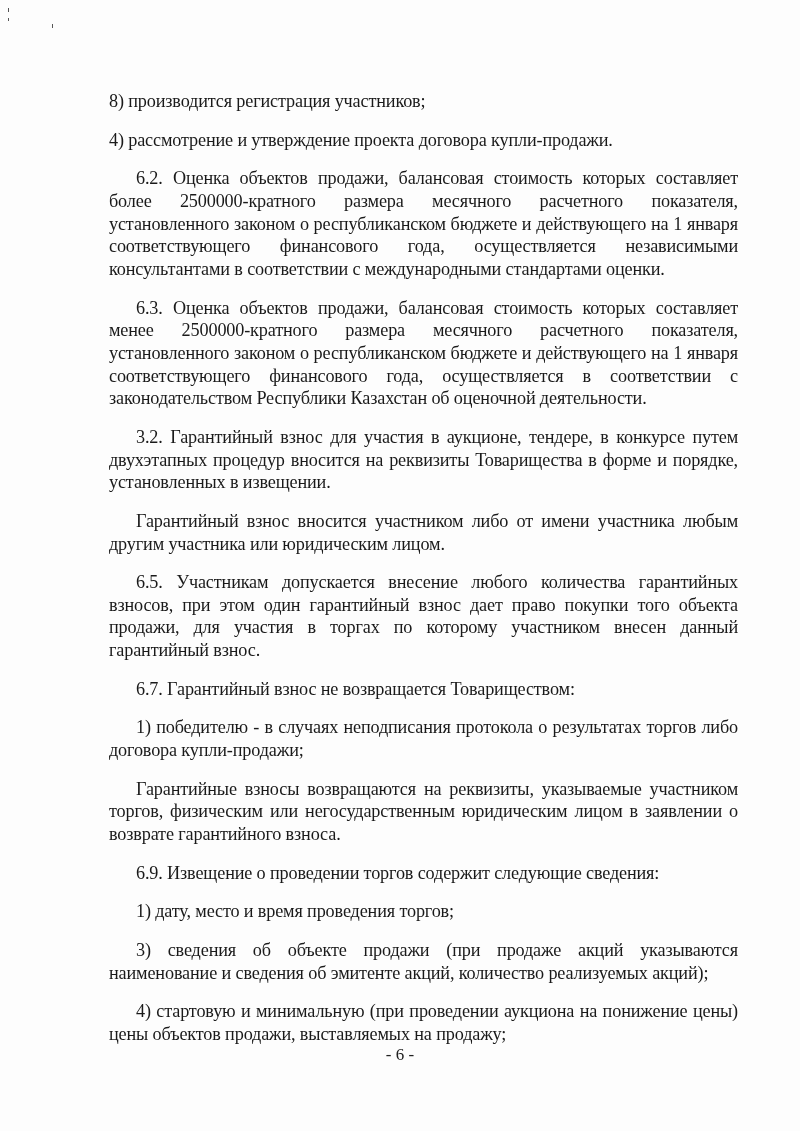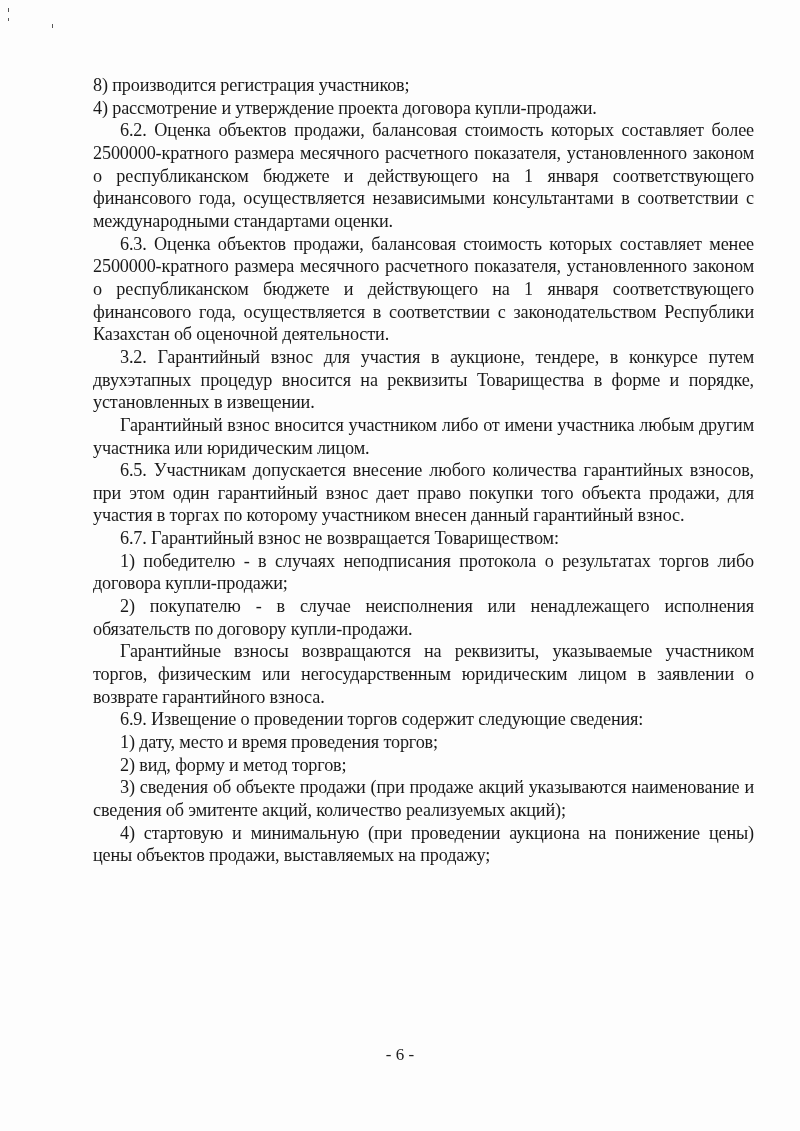--- a/index.html
+++ b/index.html
@@ -29,21 +29,21 @@
   .content {
     position: absolute;
     left: 93px;
     top: 74px;
     width: 661px;
     font-size: 18.2px;
     line-height: 22.65px;
     letter-spacing: -0.15px;
   }
   .content p {
-    margin: 0;
+    margin: 16px;
     text-align: justify;
     text-align-last: left;
   }
   .content p.indent {
     text-indent: 27px;
   }
   .content p.noindent {
     text-indent: 0;
   }
   .page-number {
@@ -67,23 +67,21 @@
   <div class="content">
     <p class="noindent">8) производится регистрация участников;</p>
     <p class="noindent">4) рассмотрение и утверждение проекта договора купли-продажи.</p>
     <p class="indent">6.2. Оценка объектов продажи, балансовая стоимость которых составляет более 2500000-кратного размера месячного расчетного показателя, установленного законом о республиканском бюджете и действующего на 1 января соответствующего финансового года, осуществляется независимыми консультантами в соответствии с международными стандартами оценки.</p>
     <p class="indent">6.3. Оценка объектов продажи, балансовая стоимость которых составляет менее 2500000-кратного размера месячного расчетного показателя, установленного законом о республиканском бюджете и действующего на 1 января соответствующего финансового года, осуществляется в соответствии с законодательством Республики Казахстан об оценочной деятельности.</p>
     <p class="indent">3.2. Гарантийный взнос для участия в аукционе, тендере, в конкурсе путем двухэтапных процедур вносится на реквизиты Товарищества в форме и порядке, установленных в извещении.</p>
     <p class="indent">Гарантийный взнос вносится участником либо от имени участника любым другим участника или юридическим лицом.</p>
     <p class="indent">6.5. Участникам допускается внесение любого количества гарантийных взносов, при этом один гарантийный взнос дает право покупки того объекта продажи, для участия в торгах по которому участником внесен данный гарантийный взнос.</p>
     <p class="indent">6.7. Гарантийный взнос не возвращается Товариществом:</p>
     <p class="indent">1) победителю - в случаях неподписания протокола о результатах торгов либо договора купли-продажи;</p>
-    <p class="indent">2) покупателю - в случае неисполнения или ненадлежащего исполнения обязательств по договору купли-продажи.</p>
     <p class="indent">Гарантийные взносы возвращаются на реквизиты, указываемые участником торгов, физическим или негосударственным юридическим лицом в заявлении о возврате гарантийного взноса.</p>
     <p class="indent">6.9. Извещение о проведении торгов содержит следующие сведения:</p>
     <p class="indent">1) дату, место и время проведения торгов;</p>
-    <p class="indent">2) вид, форму и метод торгов;</p>
     <p class="indent">3) сведения об объекте продажи (при продаже акций указываются наименование и сведения об эмитенте акций, количество реализуемых акций);</p>
     <p class="indent">4) стартовую и минимальную (при проведении аукциона на понижение цены) цены объектов продажи, выставляемых на продажу;</p>
   </div>
 
   <div class="page-number">- 6 -</div>
 </div>
 
 </body></html>

